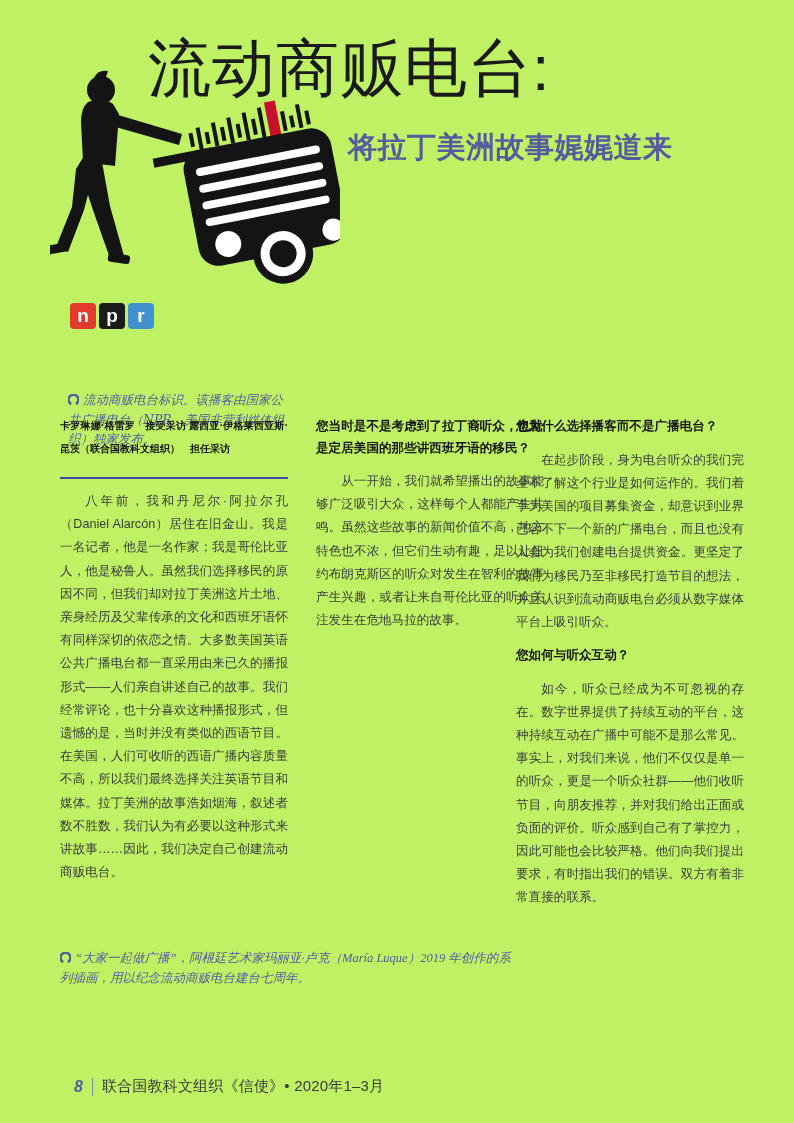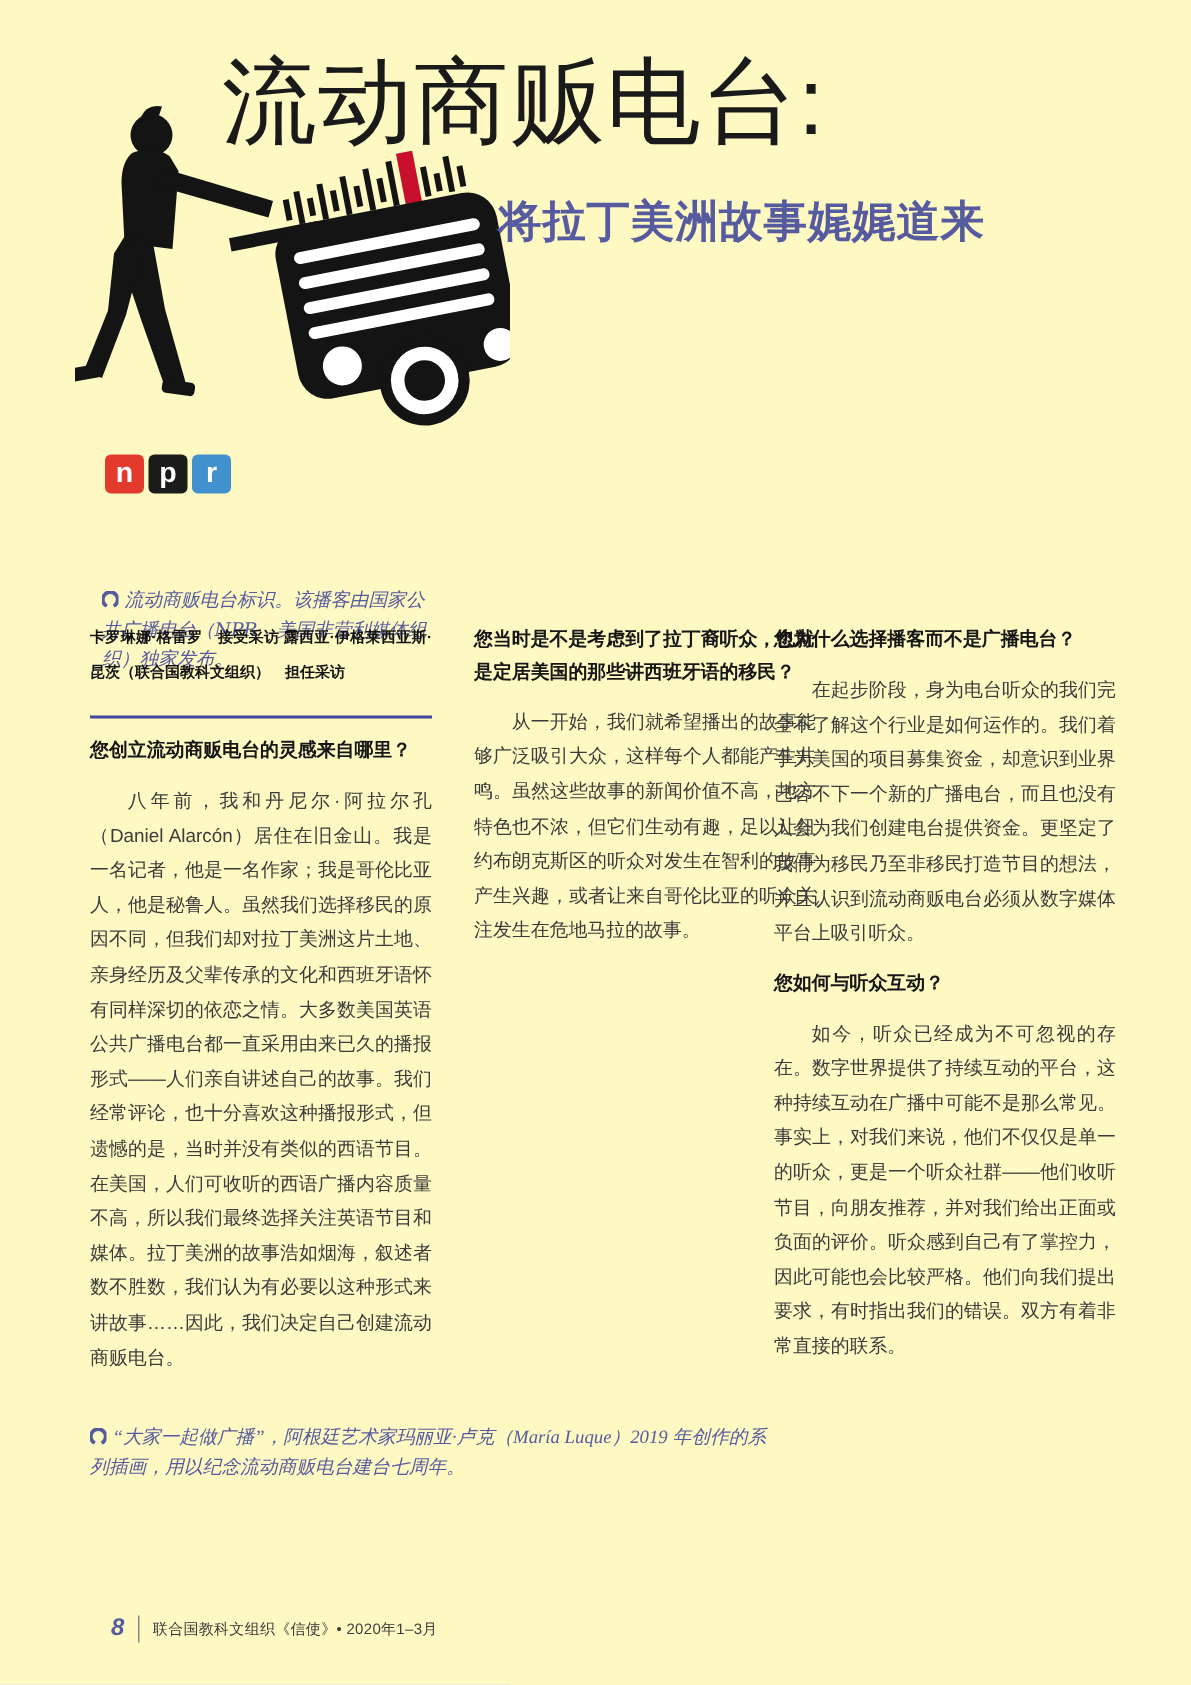--- a/index.html
+++ b/index.html
@@ -1,27 +1,27 @@
 <!DOCTYPE html>
 <html><head>
 <meta charset="utf-8">
 <style>
   html,body{margin:0;padding:0;background:#e8e8e8;}
   .page{
-    position:relative;width:794px;height:1123px;margin:0 auto;background:#fef9c3;
+    position:relative;width:794px;height:1123px;margin:0 auto;background:#bef264;
     font-family:"Liberation Sans","DejaVu Sans",sans-serif;overflow:hidden;
   }
   
   .page-title{
     position:absolute;left:148px;top:34px;width:560px;
     font-size:63px;font-weight:200;color:#1a1a1a;letter-spacing:1px;line-height:1.1;
     white-space:nowrap;
   }
   .page-subtitle{
-    position:absolute;left:332px;top:128px;width:420px;
+    position:absolute;left:348px;top:128px;width:420px;
     font-size:29px;font-weight:800;color:#565a9f;letter-spacing:0.5px;
   }
   .intro{
     position:absolute;left:332px;top:182px;width:415px;
     font-size:17.5px;line-height:29.8px;font-weight:600;color:#5a5ea6;
     text-align:justify;text-justify:inter-ideograph;
   }
   
   .illustration{position:absolute;left:50px;top:48px;width:290px;height:255px;}
   
@@ -55,21 +55,21 @@
   .col-1{left:60px;top:490px;}
   .col-2{left:288px;top:416px;margin-left:28px;}
   .col-3{left:516px;top:416px;}
   .q{font-weight:700;color:#161616;line-height:21.5px;margin:0 0 11px 0;text-align:left;}
   .q.later{}
   .col p.a{margin:0 0 11px 0;text-indent:2em;}
   
   .footer{position:absolute;left:74px;top:1077px;display:flex;align-items:center;gap:9px;}
   .footer .pagenum{font-size:16px;font-weight:700;font-style:italic;color:#565a9f;}
   .footer .vline{width:1px;height:18px;background:#8a8a8a;}
-  .footer .journal{font-size:10px;color:#3a3a3a;letter-spacing:0.2px;text-align:center;}
+  .footer .journal{font-size:15px;color:#3a3a3a;letter-spacing:0.2px;text-align:center;}
 </style>
 </head>
 <body>
 
 <div class="page">
 
   <div class="illustration">
     <svg width="290" height="255" viewBox="0 0 290 255" xmlns="http://www.w3.org/2000/svg">
 
       <g fill="#141414">
@@ -142,21 +142,20 @@
         </svg></span><span>流动商贩电台标识。该播客由国家公共广播电台（NPR，美国非营利媒体组织）独家发布。</span>
   </div>
 
   <div class="byline">
     <span>卡罗琳娜·格雷罗　接受采访</span>
     <span>露西亚·伊格莱西亚斯·昆茨（联合国教科文组织）　担任采访</span>
   </div>
   <div class="byline-rule"></div>
 
   <div class="col col-1">
-    <div class="q">您创立流动商贩电台的灵感来自哪里？</div>
     <p class="a">八年前，我和丹尼尔·阿拉尔孔（Daniel Alarcón）居住在旧金山。我是一名记者，他是一名作家；我是哥伦比亚人，他是秘鲁人。虽然我们选择移民的原因不同，但我们却对拉丁美洲这片土地、亲身经历及父辈传承的文化和西班牙语怀有同样深切的依恋之情。大多数美国英语公共广播电台都一直采用由来已久的播报形式——人们亲自讲述自己的故事。我们经常评论，也十分喜欢这种播报形式，但遗憾的是，当时并没有类似的西语节目。在美国，人们可收听的西语广播内容质量不高，所以我们最终选择关注英语节目和媒体。拉丁美洲的故事浩如烟海，叙述者数不胜数，我们认为有必要以这种形式来讲故事……因此，我们决定自己创建流动商贩电台。</p>
   </div>
 
   <div class="col col-2">
     <div class="q">您当时是不是考虑到了拉丁裔听众，也就是定居美国的那些讲西班牙语的移民？</div>
     <p class="a">从一开始，我们就希望播出的故事能够广泛吸引大众，这样每个人都能产生共鸣。虽然这些故事的新闻价值不高，地方特色也不浓，但它们生动有趣，足以让纽约布朗克斯区的听众对发生在智利的故事产生兴趣，或者让来自哥伦比亚的听众关注发生在危地马拉的故事。</p>
   </div>
 
   <div class="col col-3">
     <div class="q">您为什么选择播客而不是广播电台？</div>

